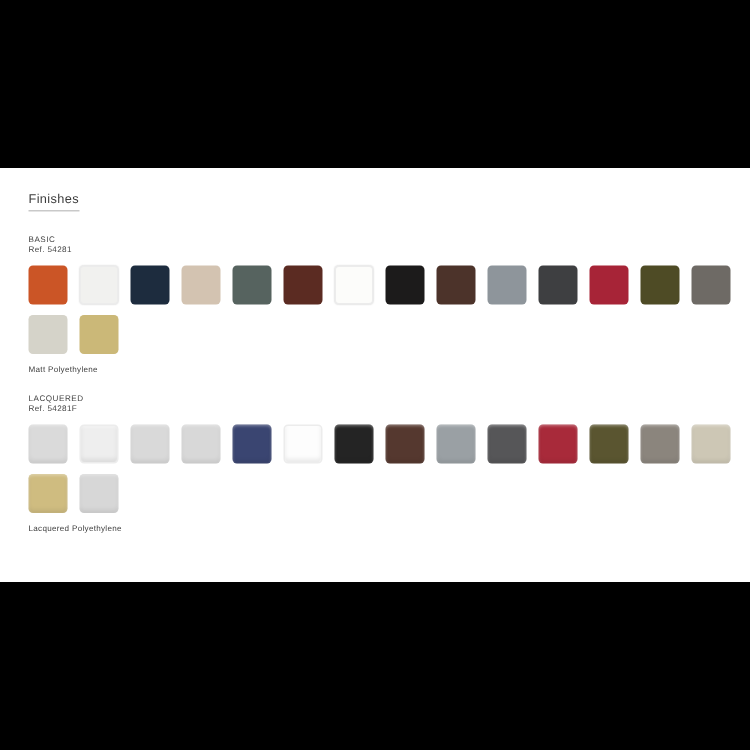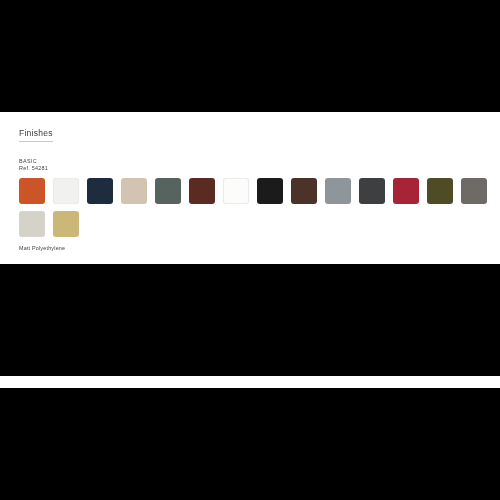--- a/index.html
+++ b/index.html
@@ -13,21 +13,21 @@
     height: 500px;
     overflow: hidden;
     font-family: "Liberation Sans", sans-serif;
     -webkit-font-smoothing: antialiased;
   }
 
   
   #viewport {
     position: relative;
     width: 500px;
-    height: 376px;
+    height: 500px;
     background: #000000;
   }
   .band {
     position: absolute;
     left: 0;
     width: 500px;
     background: #000000;
   }
   .band-top    { top: 0;    height: 112px; }
   .band-bottom { bottom: 0; height: 112px; }

